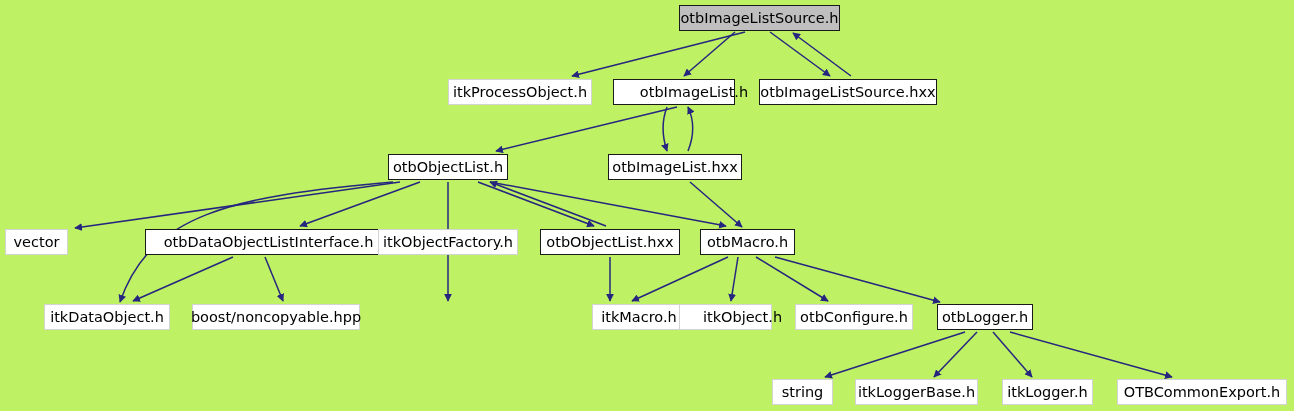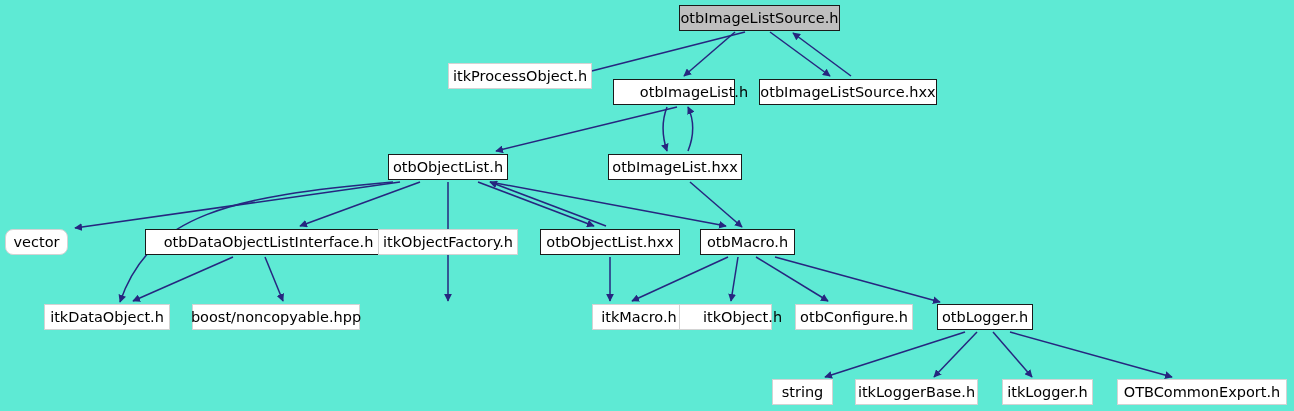--- a/index.html
+++ b/index.html
@@ -7,21 +7,21 @@
     padding: 0;
     background: #ffffff;
   }
   body {
     font-family: "DejaVu Sans", "Liberation Sans", sans-serif;
   }
   #graph {
     position: relative;
     width: 1294px;
     height: 411px;
-    background: #5eead4;
+    background: #bef264;
     overflow: hidden;
   }
   #edges {
     position: absolute;
     left: 0;
     top: 0;
     width: 1294px;
     height: 411px;
     pointer-events: none;
   }
@@ -87,36 +87,36 @@
         <path d="M 965,332 L 825,377" fill="none" stroke="#26267f" stroke-width="1.5" marker-end="url(#arrowhead)"></path>
         <path d="M 977,332 L 934,377" fill="none" stroke="#26267f" stroke-width="1.5" marker-end="url(#arrowhead)"></path>
         <path d="M 993,332 L 1032,377" fill="none" stroke="#26267f" stroke-width="1.5" marker-end="url(#arrowhead)"></path>
         <path d="M 1010,332 L 1172,377" fill="none" stroke="#26267f" stroke-width="1.5" marker-end="url(#arrowhead)"></path>
       </g>
   </svg>
   <div id="nodes">
       <div class="node root" style="left: 679px; top: 5px; width: 161px;">
         <span class="node-label">otbImageListSource.h</span>
       </div>
-      <div class="node" style="left: 448px; top: 63px; width: 144px; align-items: center;">
+      <div class="node" style="left: 448px; top: 79px; width: 144px; align-items: center;">
         <span class="node-label">itkProcessObject.h</span>
       </div>
       <div class="node strong" style="left: 613px; top: 79px; width: 122px; padding-left: 40px;">
         <span class="node-label">otbImageList.h</span>
       </div>
       <div class="node strong" style="left: 759px; top: 79px; width: 178px;">
         <span class="node-label">otbImageListSource.hxx</span>
       </div>
       <div class="node strong" style="left: 388px; top: 154px; width: 120px;">
         <span class="node-label">otbObjectList.h</span>
       </div>
       <div class="node strong" style="left: 608px; top: 154px; width: 134px;">
         <span class="node-label">otbImageList.hxx</span>
       </div>
-      <div class="node" style="left: 5px; top: 229px; width: 63px; border-radius: 8px;">
+      <div class="node" style="left: 5px; top: 229px; width: 63px;">
         <span class="node-label">vector</span>
       </div>
       <div class="node strong" style="left: 145px; top: 229px; width: 247px;">
         <span class="node-label">otbDataObjectListInterface.h</span>
       </div>
       <div class="node" style="left: 378px; top: 229px; width: 140px;">
         <span class="node-label">itkObjectFactory.h</span>
       </div>
       <div class="node strong" style="left: 540px; top: 229px; width: 140px;">
         <span class="node-label">otbObjectList.hxx</span>

